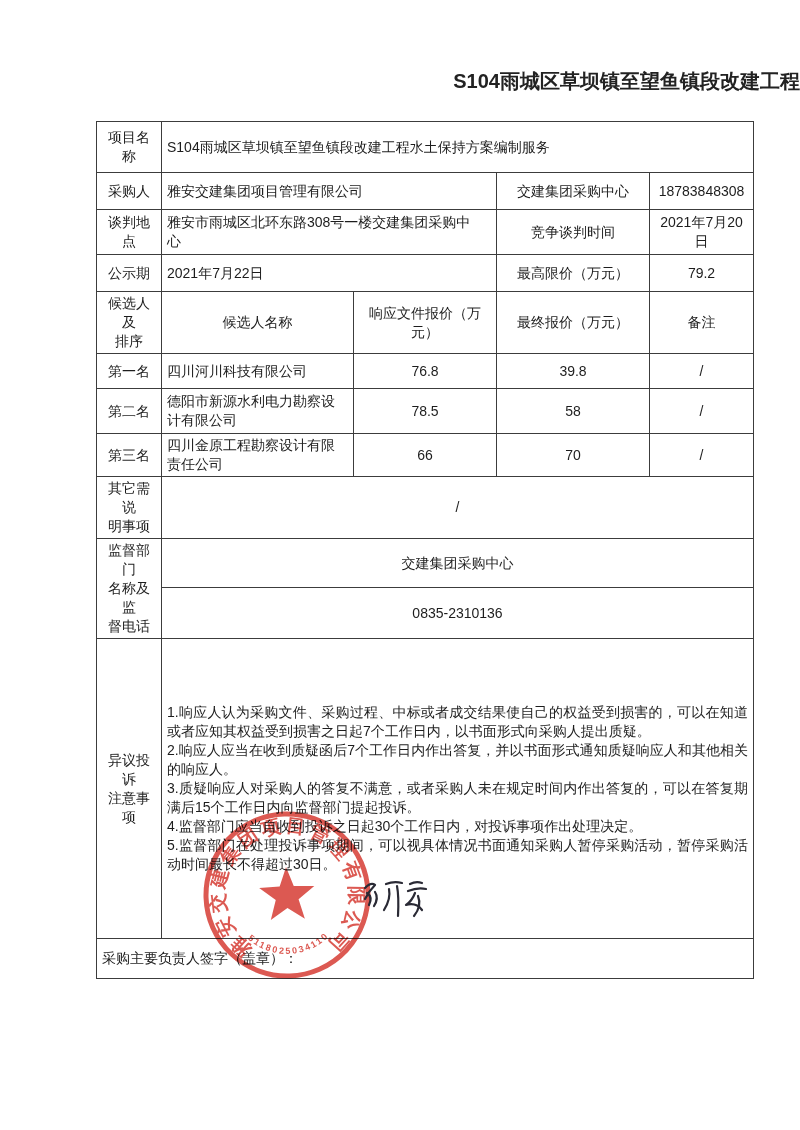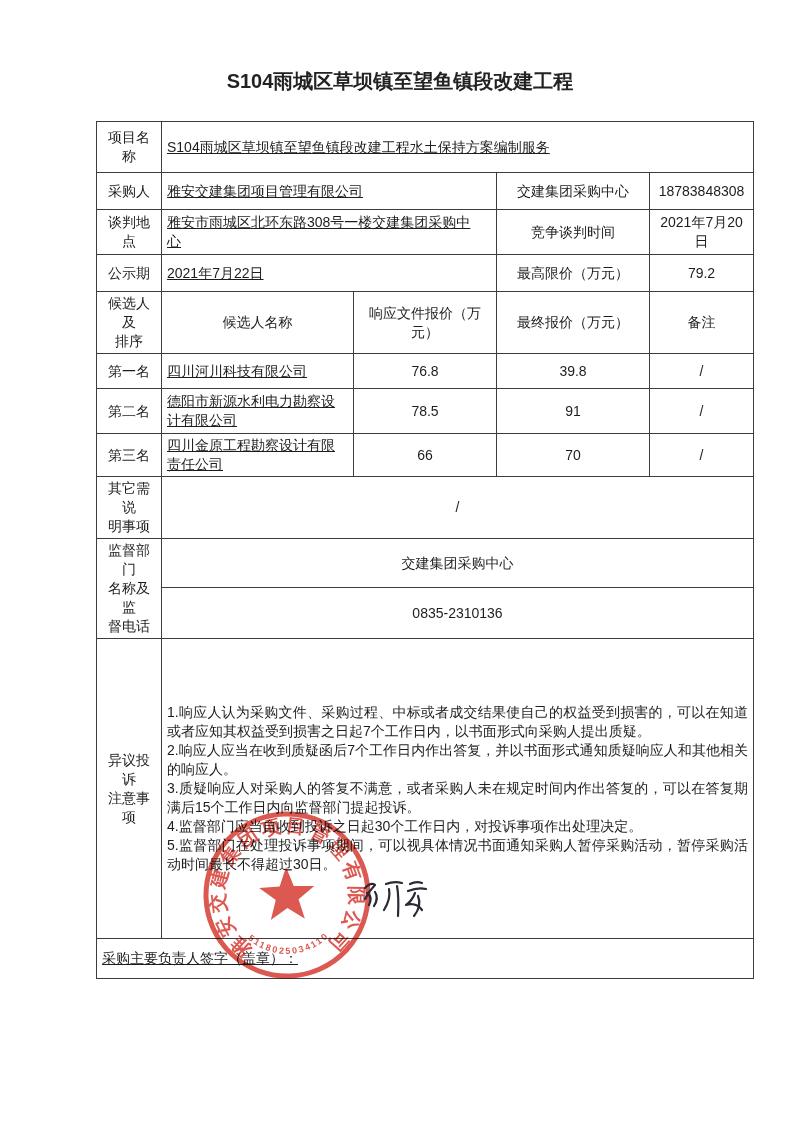--- a/index.html
+++ b/index.html
@@ -1,26 +1,26 @@
 <!DOCTYPE html>
 <html><head>
 <meta charset="utf-8">
 <style>
   html,body{margin:0;padding:0;background:#ffffff;}
   .page{position:relative;width:800px;height:1130px;background:#ffffff;overflow:hidden;
         font-family:"Liberation Sans","DejaVu Sans",sans-serif;color:#1d1d1d;}
-  .title{position:absolute;left:0;top:68px;width:800px;text-align:center;
+  .title{position:absolute;left:0;top:68px;width:800px;text-align:right;
          font-size:20px;line-height:26px;font-weight:600;color:#222;}
   table.doc{position:absolute;left:96px;top:121px;width:657px;border-collapse:collapse;
             table-layout:fixed;}
   table.doc td{border:1px solid #3c3c3c;padding:2px 5px;font-size:14px;line-height:19px;
                vertical-align:middle;overflow:hidden;}
   td.lbl{font-size:13px;text-align:center;white-space:pre-line;padding:2px 2px;line-height:17px;}
   td.c{text-align:center;}
-  td.l{text-align:left;text-decoration:underline;}
+  td.l{text-align:left;}
   .pre{white-space:pre-line;}
   td.obj{padding:6px 8px;line-height:21px;}
   .obj-item{text-align:justify;}
   tr.r1{height:51px;} tr.r2{height:37px;} tr.r3{height:45px;} tr.r4{height:37px;}
   tr.r5{height:41px;} tr.r6{height:35px;} tr.r7{height:45px;padding-left:48px;} tr.r8{height:40px;}
   tr.r9{height:36px;} tr.r10a{height:42px;} tr.r10b{height:43px;}
   tr.r11{height:300px;} tr.r12{height:40px;}
   .stamp{position:absolute;left:200px;top:808px;width:174px;height:174px;
          mix-blend-mode:multiply;opacity:0.9;transform:rotate(-2deg);pointer-events:none;}
   .signature{position:absolute;left:358px;top:872px;width:76px;height:50px;pointer-events:none;}
@@ -87,21 +87,21 @@
       <td class="c">76.8</td>
       <td class="c">39.8</td>
       <td class="c">/</td>
     </tr>
 
     <tr class="r7">
       <td class="lbl">第二名</td>
       <td class="l pre">德阳市新源水利电力勘察设
 计有限公司</td>
       <td class="c">78.5</td>
-      <td class="c">91</td>
+      <td class="c">58</td>
       <td class="c">/</td>
     </tr>
 
     <tr class="r8">
       <td class="lbl">第三名</td>
       <td class="l pre">四川金原工程勘察设计有限
 责任公司</td>
       <td class="c">66</td>
       <td class="c">70</td>
       <td class="c">/</td>

